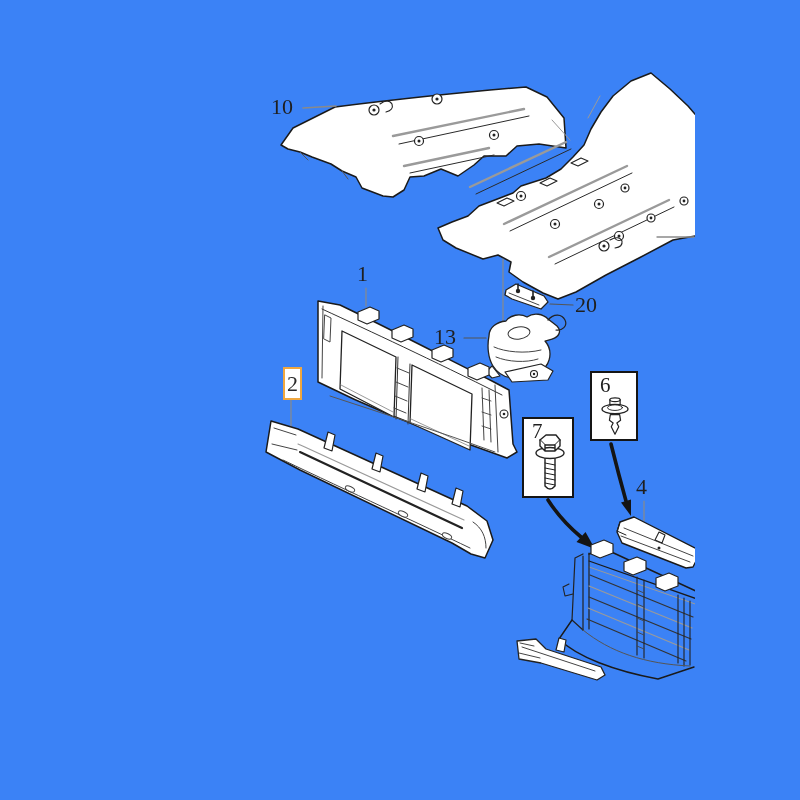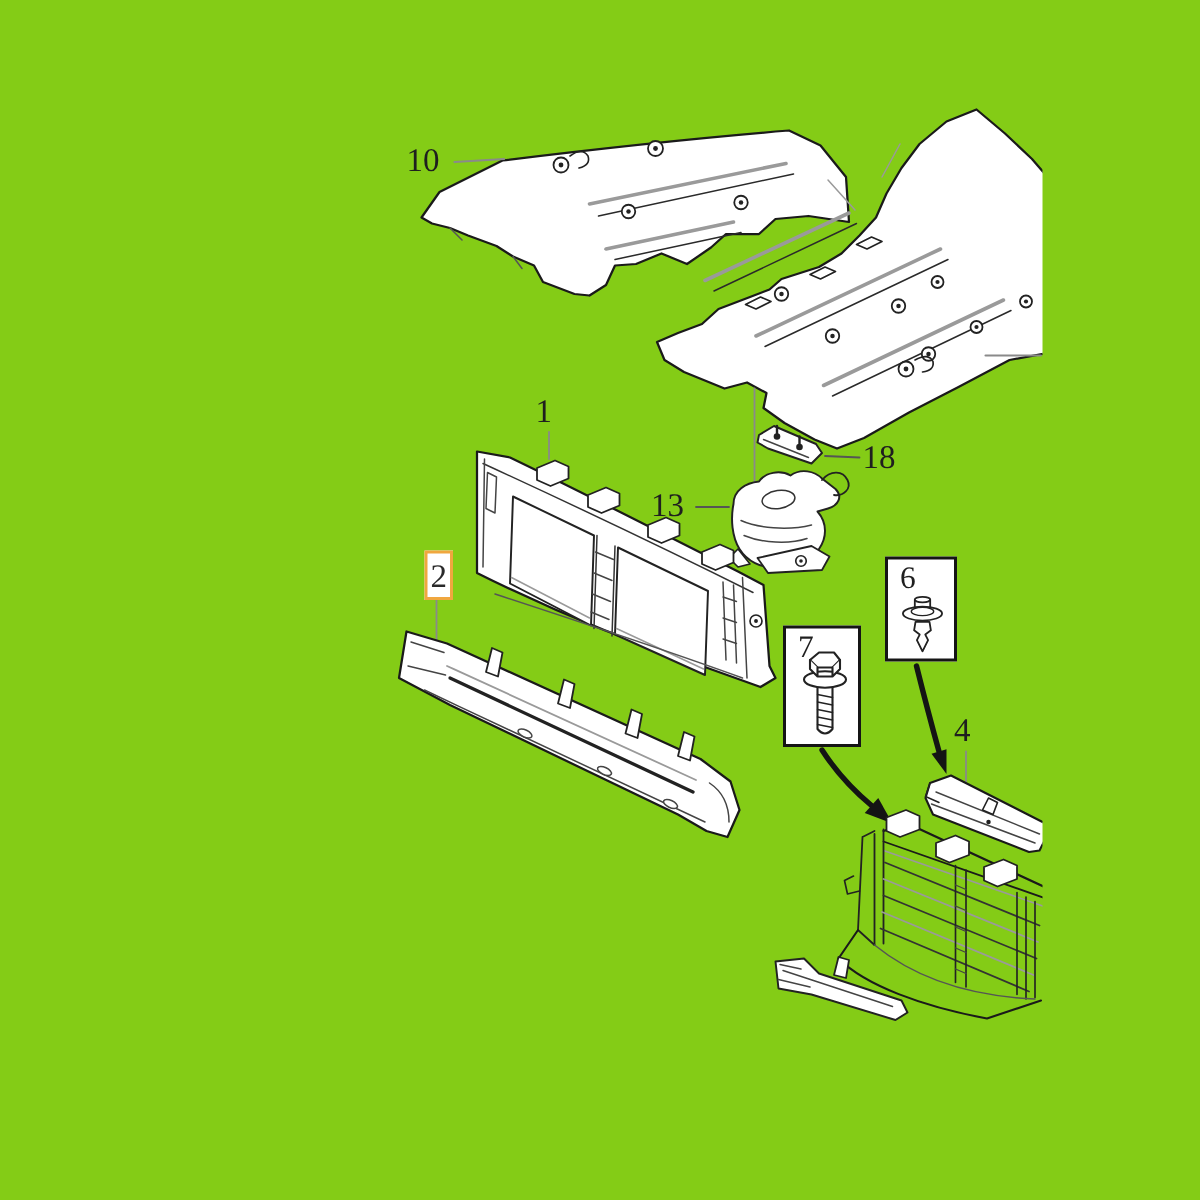--- a/index.html
+++ b/index.html
@@ -1,16 +1,16 @@
 <!DOCTYPE html>
 <html><head>
 <meta charset="utf-8">
 <style>
   html,body{margin:0;padding:0;background:#fff;}
-  .canvas{position:relative;width:800px;height:800px;background:#84cc16;overflow:hidden;
+  .canvas{position:relative;width:800px;height:800px;background:#3b82f6;overflow:hidden;
           font-family:"Liberation Serif", serif;color:#1f1f1f;}
   .art{position:absolute;left:0;top:0;}
   .lbl{position:absolute;font-size:22px;line-height:1;color:#1f1f1f;user-select:none;}
   .hl-box{position:absolute;left:283px;top:367px;width:15px;height:29px;
           border:2px solid #f0a73f;background:#ffffff;display:flex;align-items:center;justify-content:center;}
   .hl-box .lbl2{font-size:22px;line-height:1;color:#2a2a2a;}
   .callout-box{position:absolute;border:2.5px solid #151515;background:#ffffff;}
   .callout-box .num{position:absolute;top:2px;left:8px;font-size:21px;line-height:1;color:#1f1f1f;}
   .box7{left:522px;top:417px;width:48px;height:77px;}
   .box6{left:590px;top:371px;width:44px;height:66px;}
@@ -186,21 +186,21 @@
       <path fill="#ffffff" stroke="#222" stroke-width="1.3" d="M517,641 L536,639 L546,649 L601,667 L605,675 L597,680 L541,663 L519,659 Z"></path>
       <path d="M522,647 L595,671 M519,653 L540,658" stroke="#444" stroke-width="1"></path>
       <path fill="#ffffff" stroke="#222" stroke-width="1.2" d="M556,650 l3,-12 l7,2 l-2,12 z"></path>
       <path d="M520,643 L534,646" stroke="#444" stroke-width="1"></path>
     </g>
   </svg>
 
   <span class="lbl" style="left:271px;top:96px;">10</span>
   <span class="lbl" style="left:357px;top:263px;">1</span>
   <span class="lbl" style="left:434px;top:326px;text-align:right;">13</span>
-  <span class="lbl" style="left:575px;top:294px;">18</span>
+  <span class="lbl" style="left:575px;top:294px;">20</span>
   <span class="lbl" style="left:636px;top:476px;">4</span>
 
   <div class="hl-box">
     <span class="lbl2">2</span>
   </div>
 
   <div class="callout-box box7">
     <span class="num">7</span>
     <svg class="icon-svg" style="left:8px;top:13px;" width="36" height="62" viewBox="0 0 36 62" fill="none" stroke="#222" stroke-width="1.4" stroke-linejoin="round" stroke-linecap="round">
       <path fill="#fff" d="M13,26 L13,54 Q18,60 23,54 L23,26 Z"></path>

